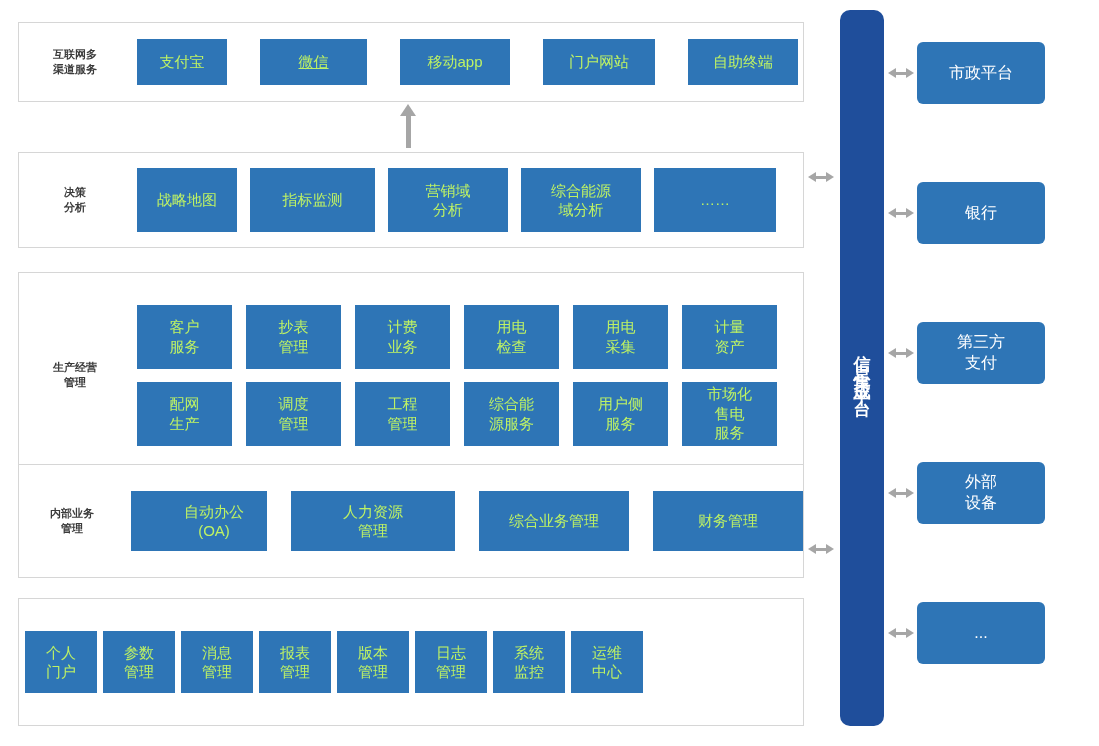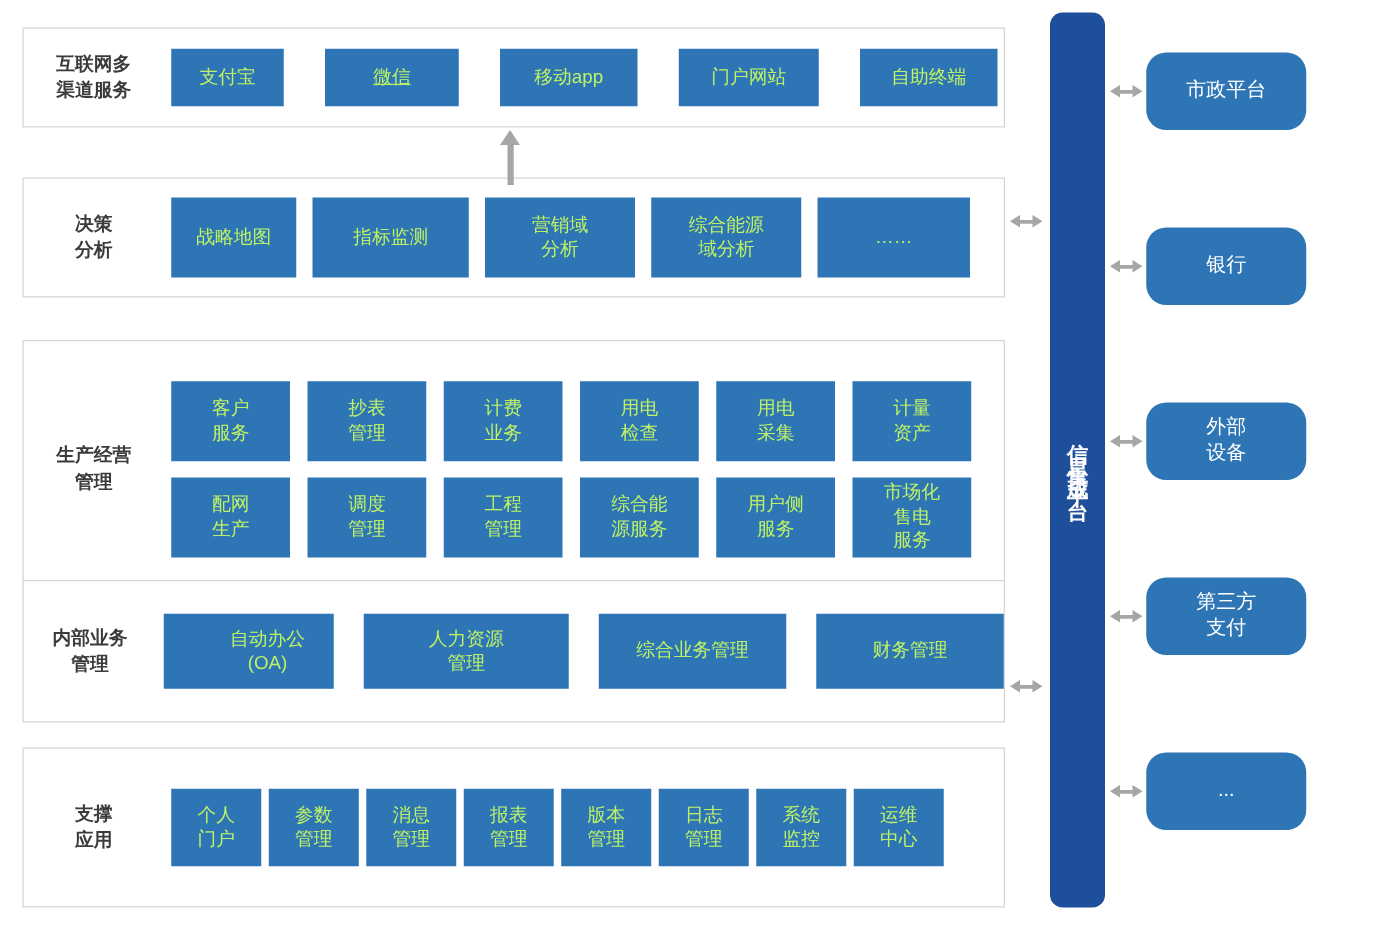--- a/index.html
+++ b/index.html
@@ -7,39 +7,39 @@
     position:relative;width:1099px;height:746px;background:#ffffff;
     font-family:"Liberation Sans","DejaVu Sans",sans-serif;overflow:hidden;
   }
   
   .band{
     position:absolute;left:18px;width:786px;background:#fff;
     border:1px solid #d6d6d6;box-sizing:border-box;display:flex;
   }
   .band-label{
     width:112px;display:flex;align-items:center;justify-content:center;
-    font-weight:bold;font-size:15px;color:#3b3b3b;text-align:center;
+    font-weight:bold;font-size:11px;color:#3b3b3b;text-align:center;
     white-space:pre-line;line-height:1.4;
   }
   .boxes{flex:1;display:flex;align-items:center;padding-left:6px;}
   .box{
     background:#2e75b6;color:#bef264;display:flex;align-items:center;justify-content:center;
     text-align:center;white-space:pre-line;font-size:15px;line-height:1.3;
     box-sizing:border-box;flex:none;
   }
   #band-channels{top:22px;height:80px;}
   #band-channels .boxes{gap:33px;}
   #band-channels .box{height:46px;width:100px;}
   #band-channels .box:nth-child(1){width:90px;}
   #band-channels .box:nth-child(2){width:107px;text-decoration:underline;}
   #band-channels .box:nth-child(3){width:110px;}
   #band-channels .box:nth-child(4){width:112px;}
   #band-channels .box:nth-child(5){width:110px;}
 
-  #band-decision{top:142px;height:96px;}
+  #band-decision{top:152px;height:96px;}
   #band-decision .boxes{gap:13px;}
   #band-decision .box{height:64px;width:120px;}
   #band-decision .box:nth-child(1){width:100px;}
   #band-decision .box:nth-child(2){width:125px;}
   #band-decision .box:nth-child(5){width:122px;}
 
   #band-production{top:272px;height:206px;}
   .boxes-col{flex:1;display:flex;flex-direction:column;justify-content:center;gap:13px;}
   .boxes-row{display:flex;gap:14px;padding-left:6px;}
   #band-production .box{width:95px;height:64px;}
@@ -61,21 +61,21 @@
     display:flex;align-items:center;justify-content:center;
   }
   #integration-bar .bar-text{
     writing-mode:vertical-rl;color:#ffffff;font-weight:bold;
     font-size:17px;letter-spacing:9px;
   }
 
   
   #external-col{position:absolute;left:917px;top:42px;display:flex;flex-direction:column;gap:78px;}
   .ext-box{
-    width:128px;height:62px;border-radius:16px;background:#2e75b6;color:#fff;
+    width:128px;height:62px;border-radius:6px;background:#2e75b6;color:#fff;
     display:flex;align-items:center;justify-content:center;text-align:center;
     white-space:pre-line;font-size:16px;line-height:1.3;
   }
 
   
   .harrow{position:absolute;width:26px;height:10px;}
   .harrow .hline{position:absolute;left:6px;right:6px;top:3.5px;height:3px;background:#a6a6a6;}
   .harrow::before{
     content:"";position:absolute;left:0;top:0;
     border-top:5px solid transparent;border-bottom:5px solid transparent;
@@ -168,22 +168,20 @@
         <div class="box">自动办公
 (OA)</div>
         <div class="box">人力资源
 管理</div>
         <div class="box">综合业务管理</div>
         <div class="box">财务管理</div>
       </div>
   </section>
 
   <section class="band" id="band-support">
-    <div class="band-label">支撑
-应用</div>
     <div class="boxes">
         <div class="box">个人
 门户</div>
         <div class="box">参数
 管理</div>
         <div class="box">消息
 管理</div>
         <div class="box">报表
 管理</div>
         <div class="box">版本
@@ -197,24 +195,24 @@
       </div>
   </section>
 
   <div id="integration-bar">
     <div class="bar-text">信息集成平台</div>
   </div>
 
   <div id="external-col">
       <div class="ext-box">市政平台</div>
       <div class="ext-box">银行</div>
+      <div class="ext-box">第三方
+支付</div>
       <div class="ext-box">外部
 设备</div>
-      <div class="ext-box">第三方
-支付</div>
       <div class="ext-box">...</div>
     </div>
 
   <div class="uparrow">
     <div class="head"></div>
     <div class="stem"></div>
   </div>
 
   <div class="harrow" style="left:808px;top:172px;">
       <div class="hline"></div>

